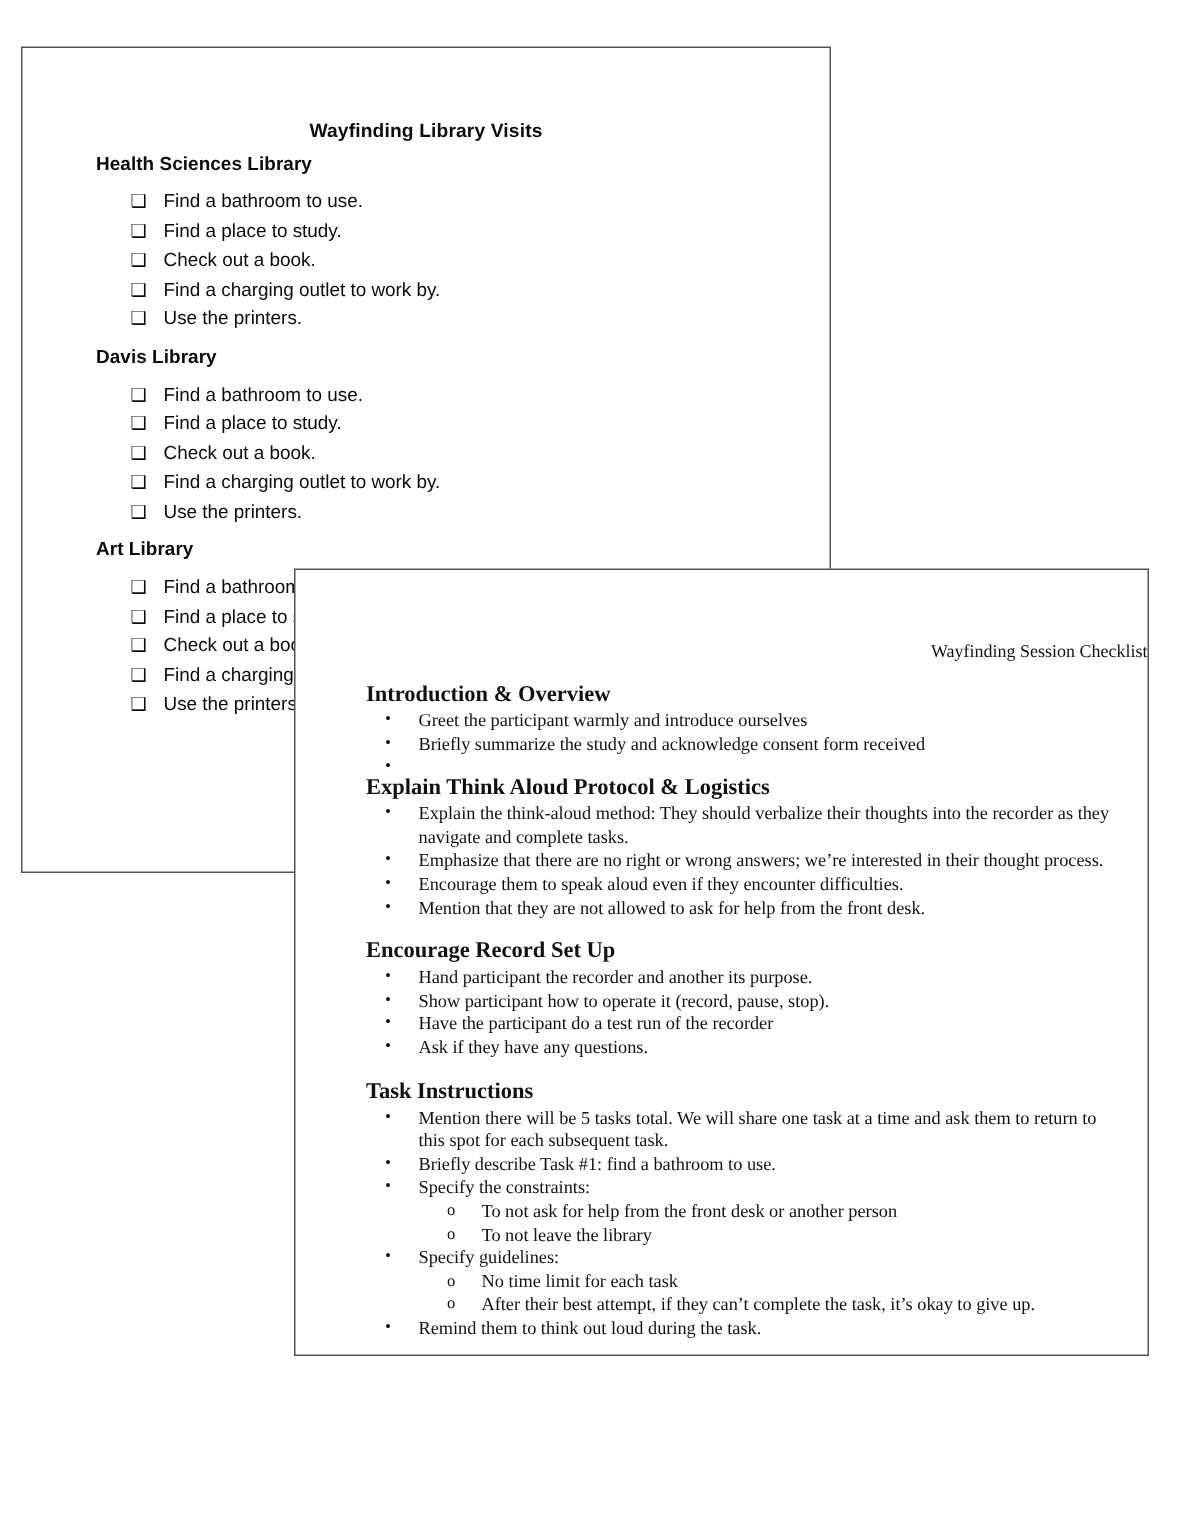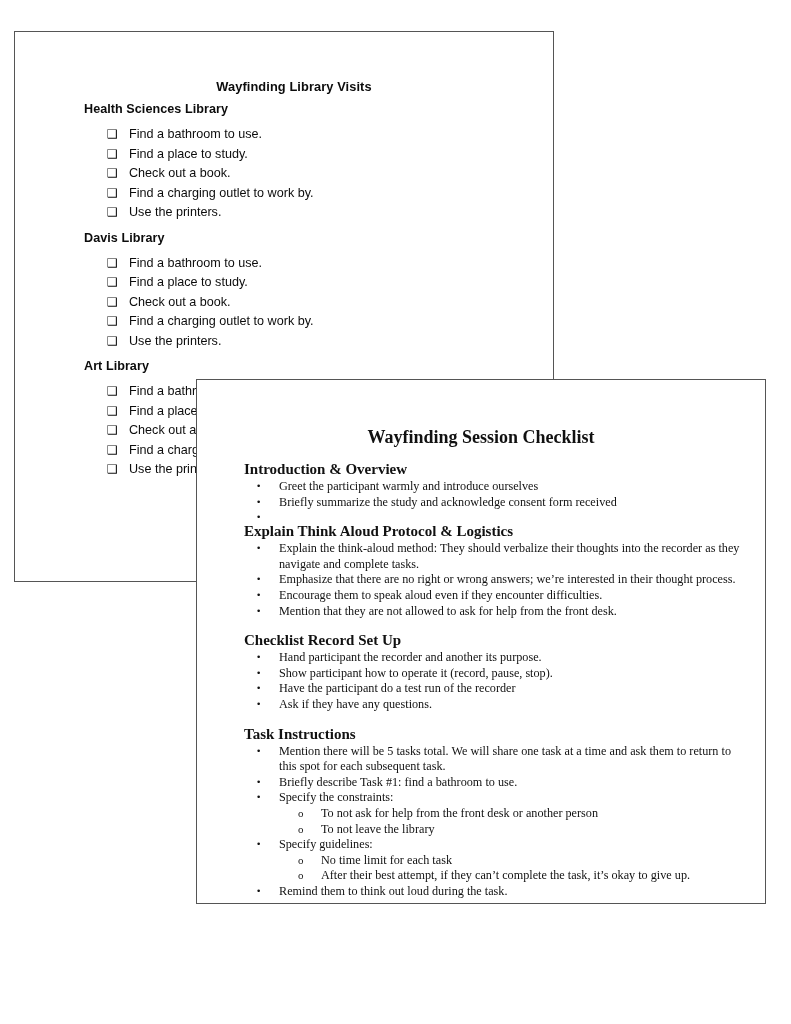--- a/index.html
+++ b/index.html
@@ -26,21 +26,20 @@
 
   
   #page-visits {
     left: 14px;
     top: 31px;
     width: 540px;
     height: 551px;
     z-index: 1;
     font-family: "Liberation Sans", sans-serif;
     color: #0c0c0c;
-    padding-left: 20px;
   }
   #page-visits .doc-title {
     text-align: center;
     font-weight: bold;
     font-size: 12.8px;
     letter-spacing: 0.1px;
     margin: 47px 0 0 0;
   }
   #page-visits .section {
     margin-top: 8px;
@@ -79,23 +78,23 @@
   #page-session {
     left: 196px;
     top: 379px;
     width: 570px;
     height: 525px;
     z-index: 2;
     font-family: "Liberation Serif", serif;
     color: #111111;
   }
   #page-session .doc-title {
-    text-align: center;
-    font-weight: bold;
-    font-size: 18px;
+    text-align: right;
+    font-weight: normal;
+    font-size: 12px;
     margin: 47px 0 0 0;
   }
   #page-session .block {
     margin-top: 13px;
   }
   #page-session .block-heading {
     font-weight: bold;
     font-size: 15px;
     margin-left: 47px;
   }
@@ -238,21 +237,21 @@
       <div class="block">
         <div class="block-heading">Explain Think Aloud Protocol &amp; Logistics</div>
         <ul class="bul">
           <li><span class="marker">•</span><span>Explain the think-aloud method: They should verbalize their thoughts into the recorder as they navigate and complete tasks.</span></li>
           <li><span class="marker">•</span><span>Emphasize that there are no right or wrong answers; we’re interested in their thought process.</span></li>
           <li><span class="marker">•</span><span>Encourage them to speak aloud even if they encounter difficulties.</span></li>
           <li><span class="marker">•</span><span>Mention that they are not allowed to ask for help from the front desk.</span></li>
         </ul>
       </div>
       <div class="block">
-        <div class="block-heading">Checklist Record Set Up</div>
+        <div class="block-heading">Encourage Record Set Up</div>
         <ul class="bul">
           <li><span class="marker">•</span><span>Hand participant the recorder and another its purpose.</span></li>
           <li><span class="marker">•</span><span>Show participant how to operate it (record, pause, stop).</span></li>
           <li><span class="marker">•</span><span>Have the participant do a test run of the recorder</span></li>
           <li><span class="marker">•</span><span>Ask if they have any questions.</span></li>
         </ul>
       </div>
       <div class="block">
         <div class="block-heading">Task Instructions</div>
         <ul class="bul">

